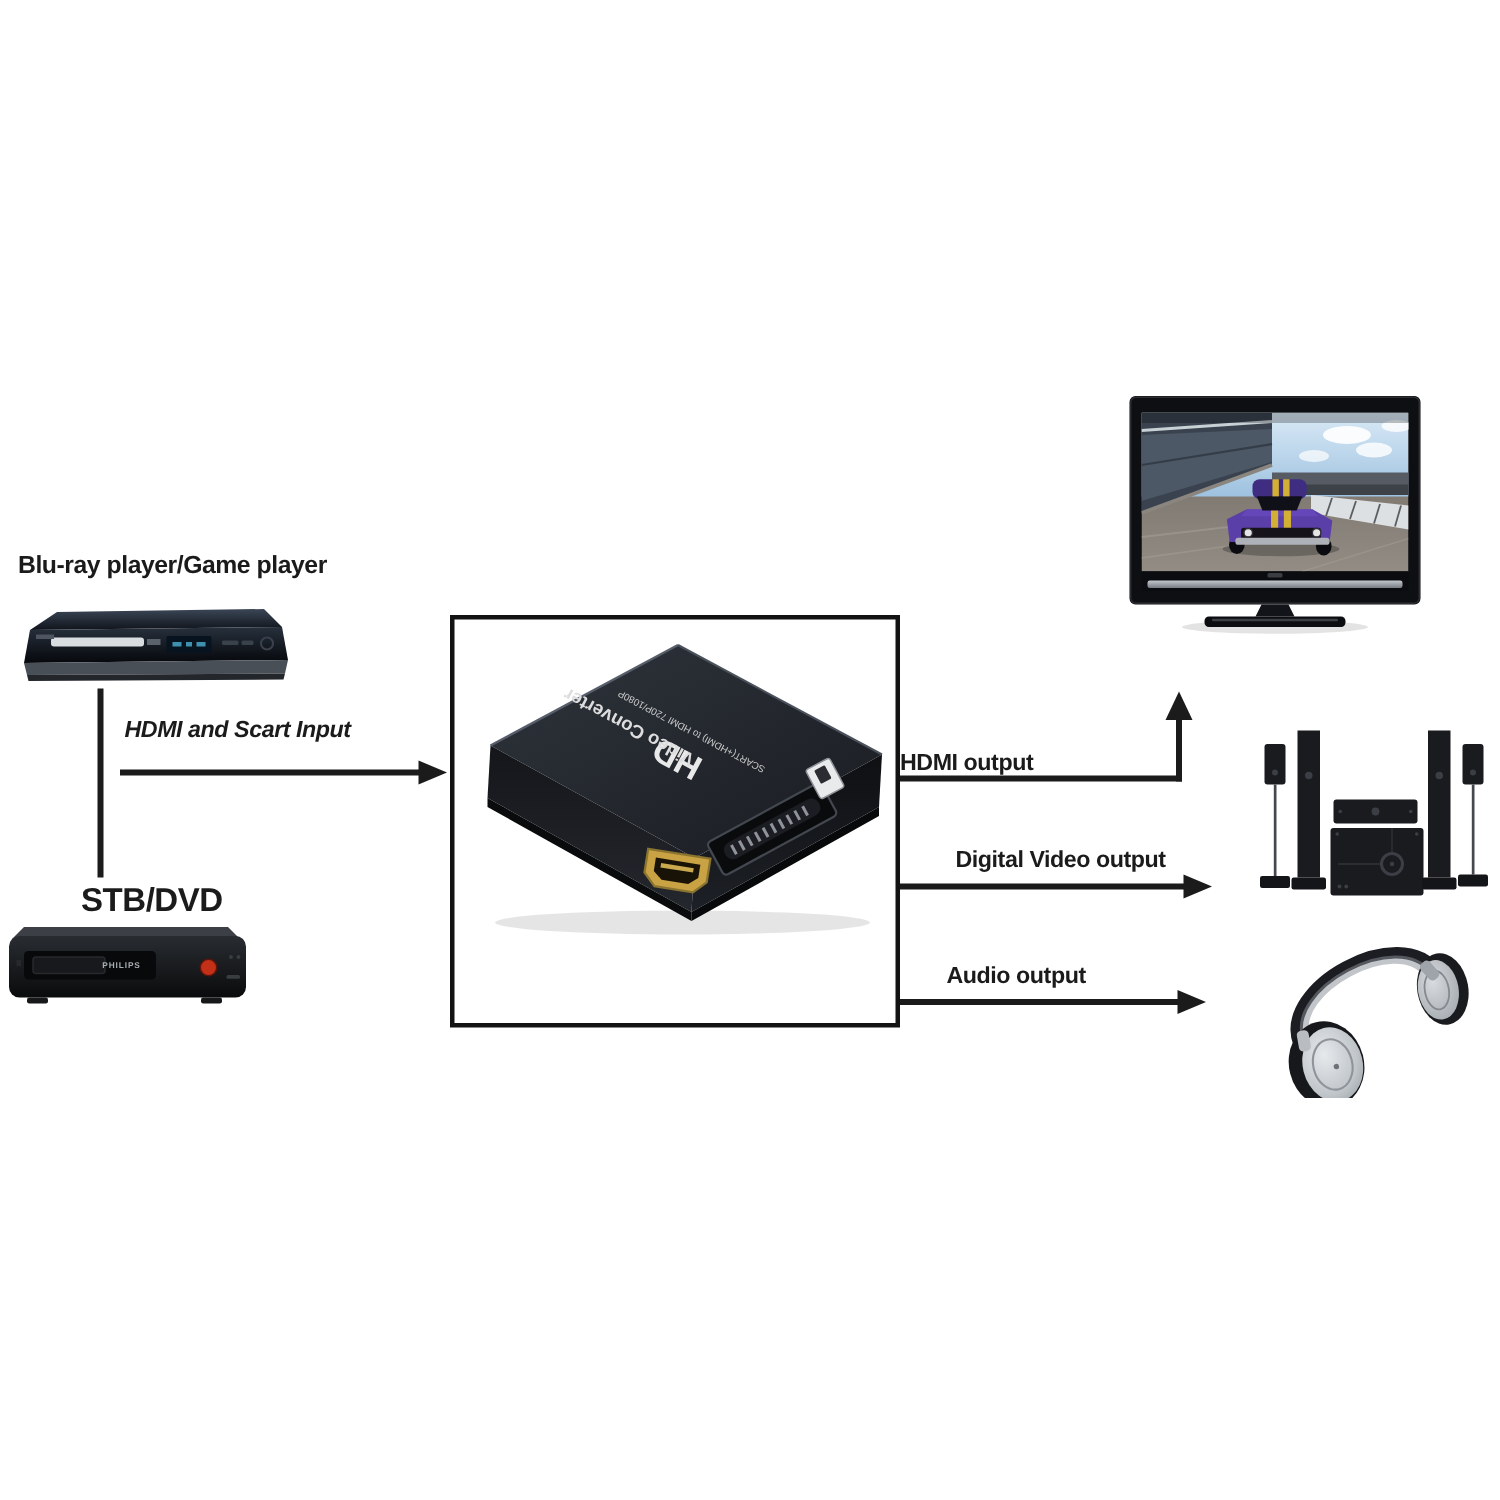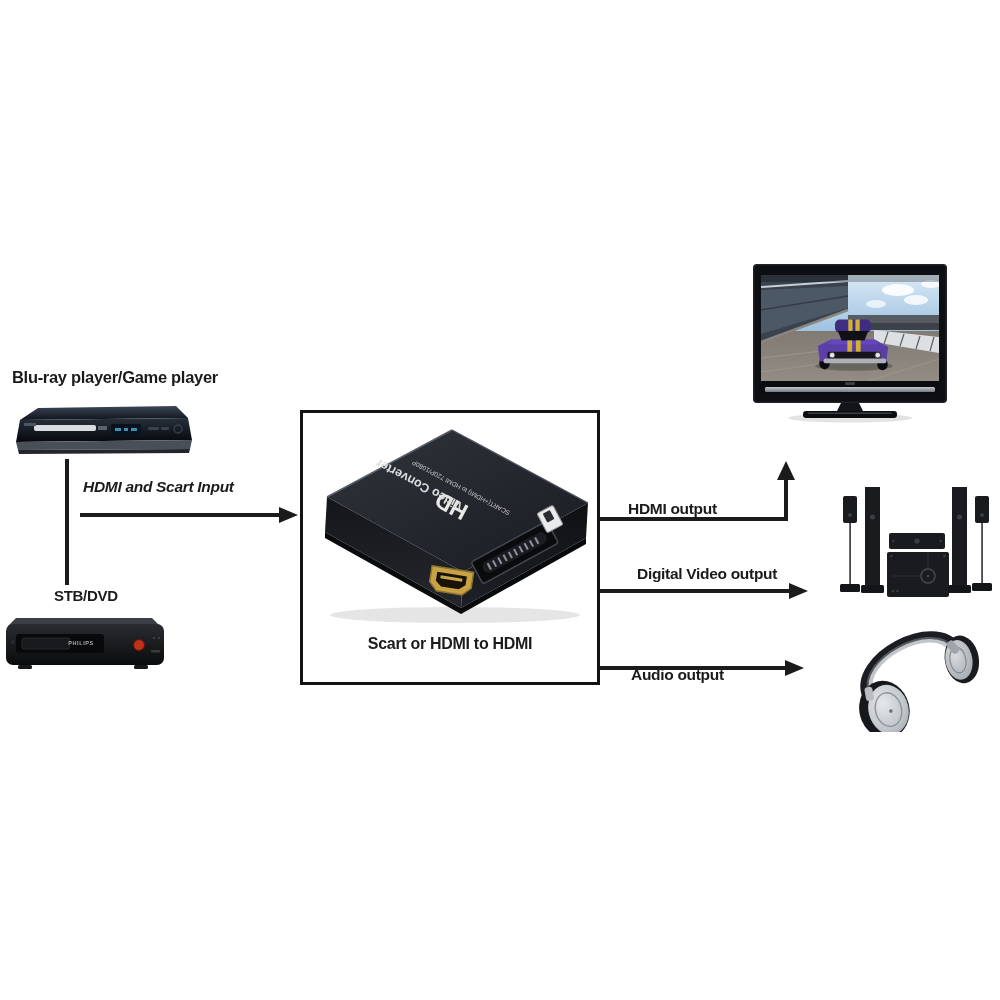--- a/index.html
+++ b/index.html
@@ -69,21 +69,21 @@
     <circle cx="170" cy="27" r="4" fill="none" stroke="#39414b" stroke-width="1.4"></circle>
     <rect x="16" y="21" width="12" height="3" fill="#4c5560"></rect>
   </svg>
 
   <div class="vline" style="left:65px; top:459px; height:126px;"></div>
 
   <div class="lbl lbl-md" style="left:83px; top:478px;font-style:italic;">HDMI and Scart Input</div>
   <div class="hline" style="left:80px; top:513px; width:201px;"></div>
   <div class="head-right" style="left:279px; top:507px;"></div>
 
-  <div class="lbl" style="left:54px; top:588px; font-size:15px;">STB/DVD</div>
+  <div class="lbl" style="left:54px; top:588px; font-size:22px;">STB/DVD</div>
 
   <svg style="left:2px; top:610px;" width="166" height="62" viewBox="0 0 166 62">
     <defs>
       <linearGradient id="dvdBody" x1="0" y1="0" x2="0" y2="1">
         <stop offset="0" stop-color="#292c31"></stop>
           <stop offset="1" stop-color="#0a0b0c"></stop>
       </linearGradient>
     </defs>
     <polygon points="14,8 150,8 158,16 6,16" fill="#3c4046"></polygon>
     <rect x="4" y="14" width="158" height="41" rx="7" fill="url(#dvdBody)"></rect>
@@ -154,33 +154,32 @@
         <rect x="-9" y="-11" width="18" height="22" rx="2" fill="#e9eaec" stroke="#8d9096" stroke-width="1"></rect>
         <rect x="-4" y="-8" width="8" height="10" rx="1" fill="#2a2c31"></rect>
       </g>
 
       <g transform="translate(148,168) rotate(9)">
         <path d="M -21,-12 L 21,-12 L 21,4 L 13,12 L -13,12 L -21,4 Z" fill="#c9a244" stroke="#8a7430" stroke-width="1.5"></path>
         <path d="M -15,-7 L 15,-7 L 15,2 L 9,7 L -9,7 L -15,2 Z" fill="#191307"></path>
         <rect x="-11" y="-4" width="22" height="3" fill="#caa94e"></rect>
       </g>
     </svg>
-    <div class="converter-caption">Scart or HDMI to HDMI</div>
   </div>
 
-  <div class="lbl lbl-md" style="left:628px; top:500px;">HDMI output</div>
+  <div class="lbl lbl-md" style="left:600px; top:500px;">HDMI output</div>
   <div class="hline" style="left:600px; top:517px; width:188px;"></div>
   <div class="vline" style="left:784px; top:478px; height:43px;"></div>
   <div class="head-up" style="left:777px; top:461px;"></div>
 
   <div class="lbl lbl-md" style="left:637px; top:565px;">Digital Video output</div>
   <div class="hline" style="left:600px; top:589px; width:190px;"></div>
   <div class="head-right" style="left:789px; top:583px;"></div>
 
-  <div class="lbl lbl-md" style="left:631px; top:666px;">Audio output</div>
+  <div class="lbl lbl-md" style="left:631px; top:642px;">Audio output</div>
   <div class="hline" style="left:600px; top:666px; width:186px;"></div>
   <div class="head-right" style="left:785px; top:660px;"></div>
 
   <svg style="left:748px; top:260px;" width="204" height="164" viewBox="0 0 204 164">
     <defs>
       <linearGradient id="tvSky" x1="0" y1="0" x2="0" y2="1">
         <stop offset="0" stop-color="#d9e9f6"></stop>
           <stop offset="1" stop-color="#9ec2e0"></stop>
       </linearGradient>
       <linearGradient id="tvTrack" x1="0" y1="0" x2="0" y2="1">

